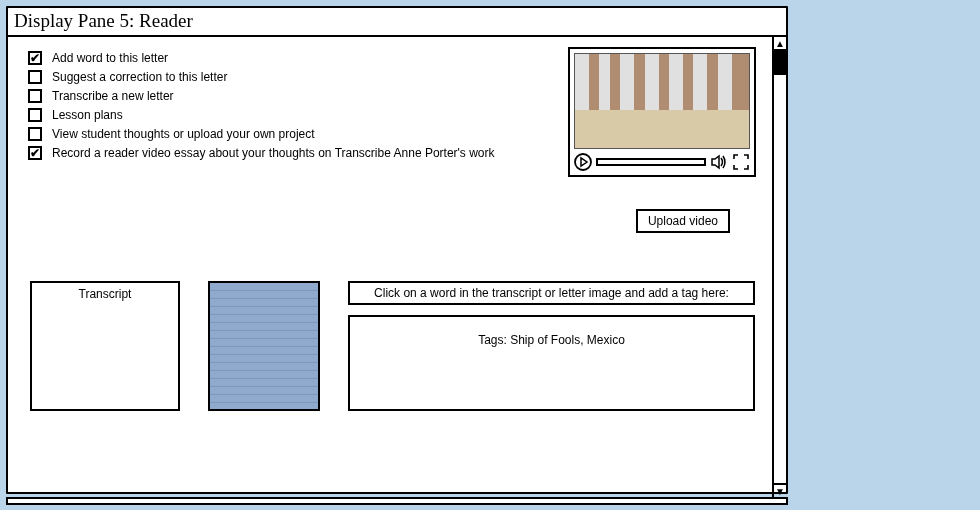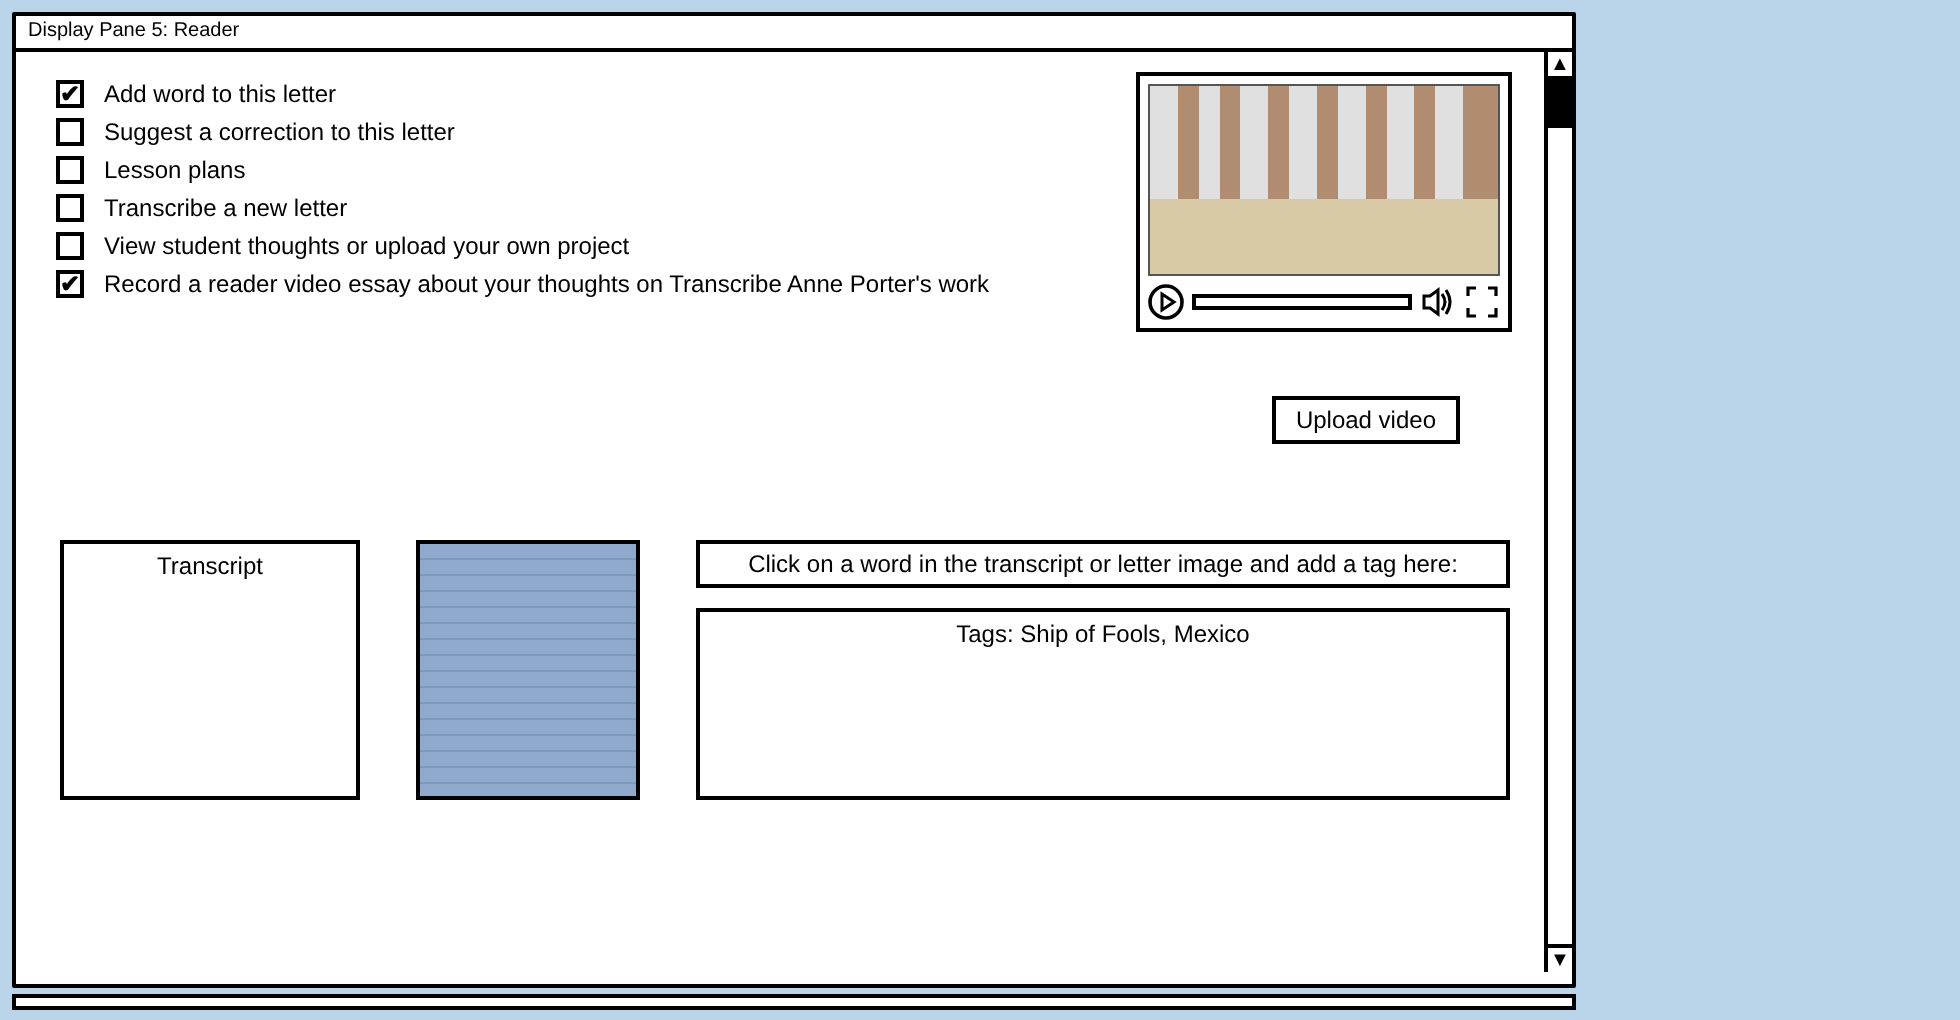--- a/index.html
+++ b/index.html
@@ -15,21 +15,22 @@
     position: absolute;
     left: 6px; top: 6px;
     width: 782px; height: 488px;
     background: #fff;
     border: 2px solid #000;
     border-radius: 1px;
   }
   .title-bar {
     padding: 2px 6px 3px 6px;
     border-bottom: 2px solid #000;
-    font-size: 10px;
+    font-size: 19px;
+    font-family: Liberation Serif, serif;
   }
   .pane-body {
     position: relative;
     width: 100%;
     height: calc(100% - 24px);
     padding: 10px 18px 12px 12px;
   }
   .scrollbar {
     position: absolute;
     right: 0; top: 0; bottom: 0;
@@ -129,21 +130,21 @@
     cursor: pointer;
   }
   .right-col { flex: 1; display: flex; flex-direction: column; gap: 10px; border-radius: 22px; }
   .hint-bar {
     border: 2px solid #000;
     padding: 3px 6px;
     font-size: 12px;
   }
   .tags-box {
     border: 2px solid #000;
-    padding: 4px 6px;
+    padding: 16px 6px;
     font-size: 12px;
     height: 96px;
   }
 
   .bottom-scroll {
     position: absolute;
     left: 6px;
     top: 497px;
     width: 782px; height: 8px;
     background: #fff;
@@ -165,25 +166,25 @@
       <div class="check-item">
         <span class="cbox">✔</span>
         <span>Add word to this letter</span>
       </div>
       <div class="check-item">
         <span class="cbox"></span>
         <span>Suggest a correction to this letter</span>
       </div>
       <div class="check-item">
         <span class="cbox"></span>
+        <span>Transcribe a new letter</span>
+      </div>
+      <div class="check-item">
+        <span class="cbox"></span>
         <span>Lesson plans</span>
-      </div>
-      <div class="check-item">
-        <span class="cbox"></span>
-        <span>Transcribe a new letter</span>
       </div>
       <div class="check-item">
         <span class="cbox"></span>
         <span>View student thoughts or upload your own project</span>
       </div>
       <div class="check-item">
         <span class="cbox">✔</span>
         <span>Record a reader video essay about your thoughts on Transcribe Anne Porter's work</span>
       </div>
     </div>

